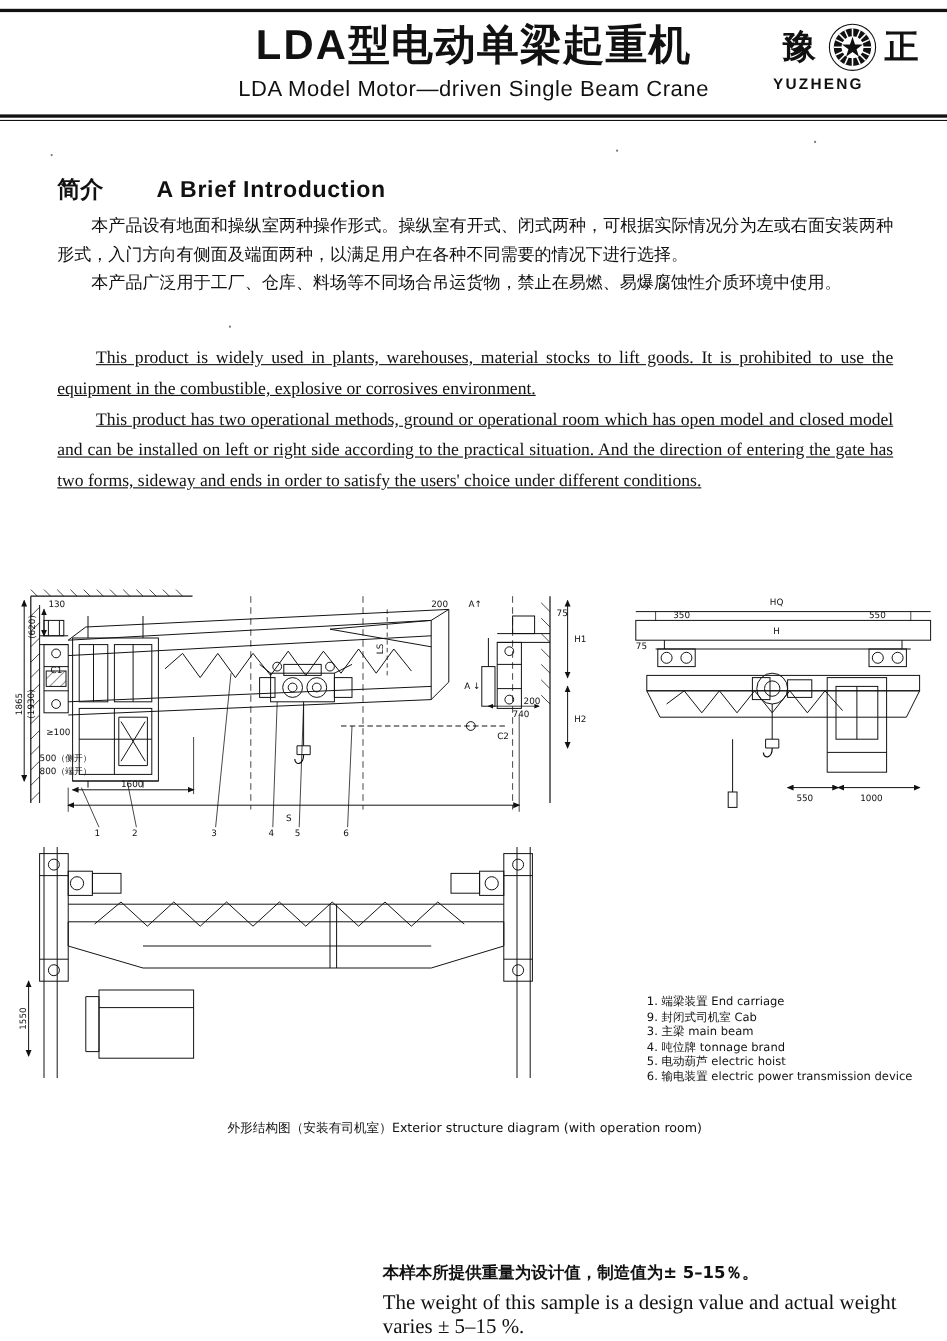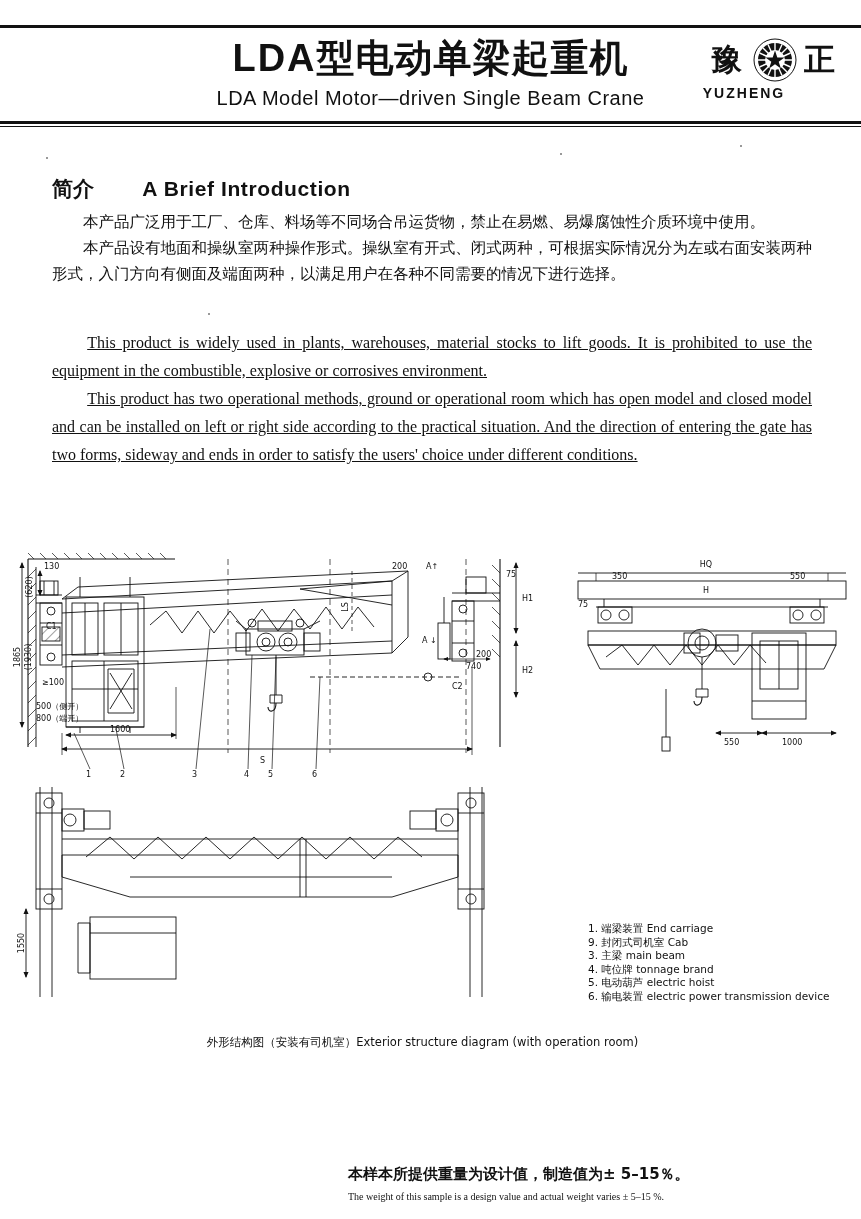--- a/index.html
+++ b/index.html
@@ -4,21 +4,21 @@
 <style>
   html,body{margin:0;padding:0;}
   body{
     width:861px;height:1219px;background:#fff;
     font-family:"Liberation Sans", sans-serif;
     color:#111;position:relative;overflow:hidden;
   }
   .page{position:relative;width:861px;height:1219px;}
 
   
-  .header{position:relative;height:108px;margin-top:17px;}
+  .header{position:relative;height:108px;}
   .rule-top{position:absolute;left:0;right:0;top:8px;border-top:3px solid #111;}
   .rule-bottom{position:absolute;left:0;right:0;top:104px;border-top:3px solid #111;}
   .rule-bottom2{position:absolute;left:0;right:0;top:109px;border-top:1px solid #111;}
   .title-cn{
     position:absolute;left:0;right:0;top:16px;text-align:center;
     font-size:38px;font-weight:bold;letter-spacing:1px;
     font-family:"DejaVu Sans","Liberation Sans",sans-serif;
   }
   .title-cn .lat{font-family:"Liberation Sans",sans-serif;letter-spacing:2px;}
   .title-en{
@@ -66,21 +66,21 @@
   .legend div{white-space:nowrap;}
   .caption{
     position:absolute;left:0;right:16px;top:1018px;text-align:center;
     font-size:11.5px;
     font-family:"DejaVu Sans","Liberation Sans",sans-serif;
   }
 
   
   .footer{position:absolute;left:348px;top:1148px;width:500px;}
   .footer .f1{font-size:15px;font-weight:bold;font-family:"DejaVu Sans","Liberation Sans",sans-serif;margin-bottom:7px;}
-  .footer .f2{font-size:10px;font-family:"Liberation Serif",serif;}
+  .footer .f2{font-size:19px;font-family:"Liberation Serif",serif;}
 
   .dot{position:absolute;width:2px;height:2px;background:#777;border-radius:50%;}
 </style>
 </head>
 <body>
 
 <div class="page">
 
   <div class="header">
     <div class="rule-top"></div>
@@ -122,22 +122,22 @@
     <div class="rule-bottom"></div>
     <div class="rule-bottom2"></div>
   </div>
 
   <div class="sec-title">
     <span>简介</span>
     <span class="en">A Brief Introduction</span>
   </div>
 
   <div class="cn-body">
+    <p>本产品设有地面和操纵室两种操作形式。操纵室有开式、闭式两种，可根据实际情况分为左或右面安装两种形式，入门方向有侧面及端面两种，以满足用户在各种不同需要的情况下进行选择。</p>
     <p>本产品广泛用于工厂、仓库、料场等不同场合吊运货物，禁止在易燃、易爆腐蚀性介质环境中使用。</p>
-    <p>本产品设有地面和操纵室两种操作形式。操纵室有开式、闭式两种，可根据实际情况分为左或右面安装两种形式，入门方向有侧面及端面两种，以满足用户在各种不同需要的情况下进行选择。</p>
   </div>
 
   <div class="en-body">
     <p class="ind">This product is widely used in plants, warehouses, material stocks to lift goods. It is prohibited to use the equipment in the combustible, explosive or corrosives environment.</p>
     <p class="ind">This product has two operational methods, ground or operational room which has open model and closed model and can be installed on left or right side according to the practical situation. And the direction of entering the gate has two forms, sideway and ends in order to satisfy the users' choice under different conditions.</p>
   </div>
 
   <div class="drawing">
     <svg width="861" height="530" viewBox="0 0 861 530">
       <defs>

